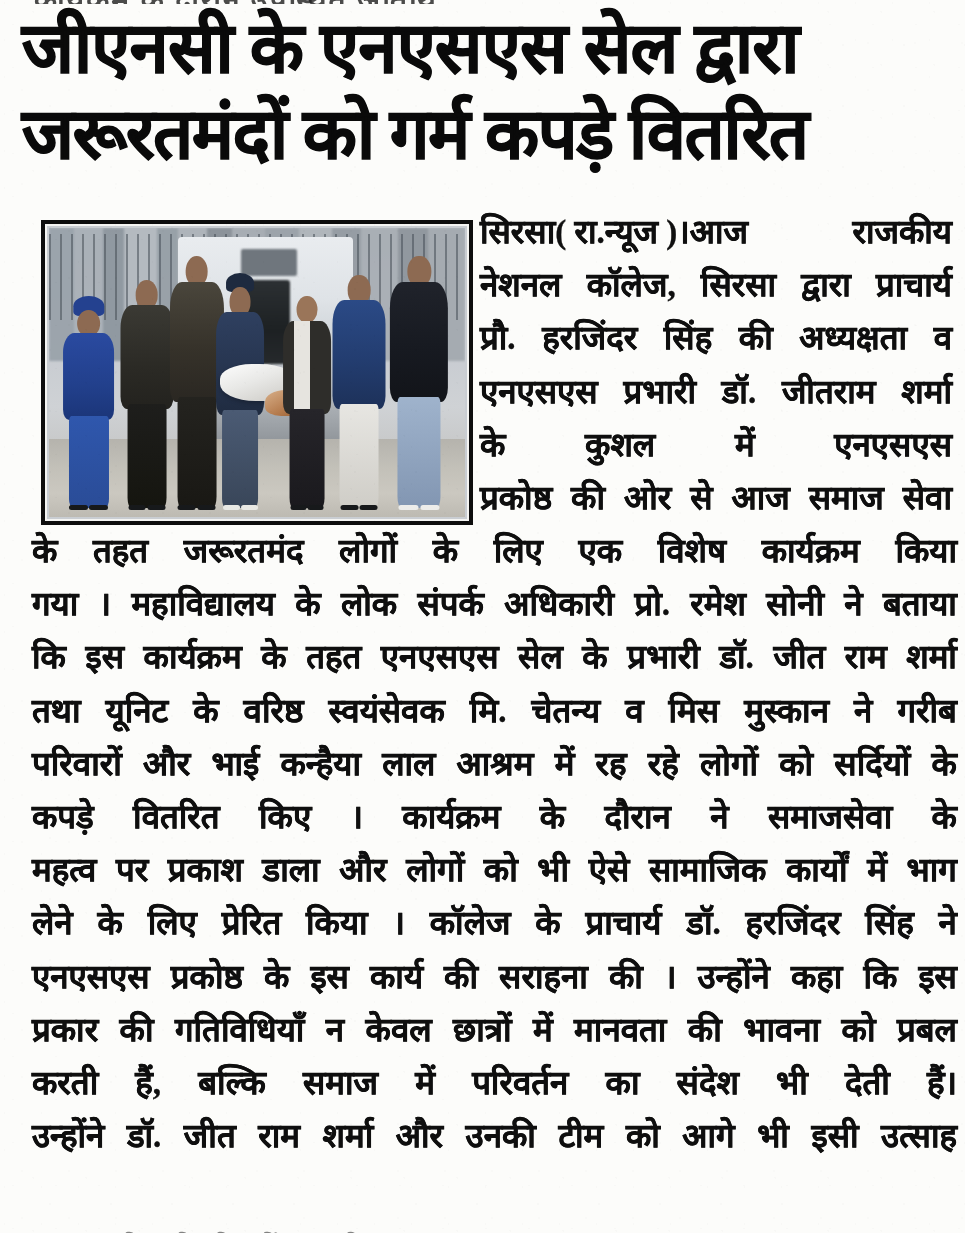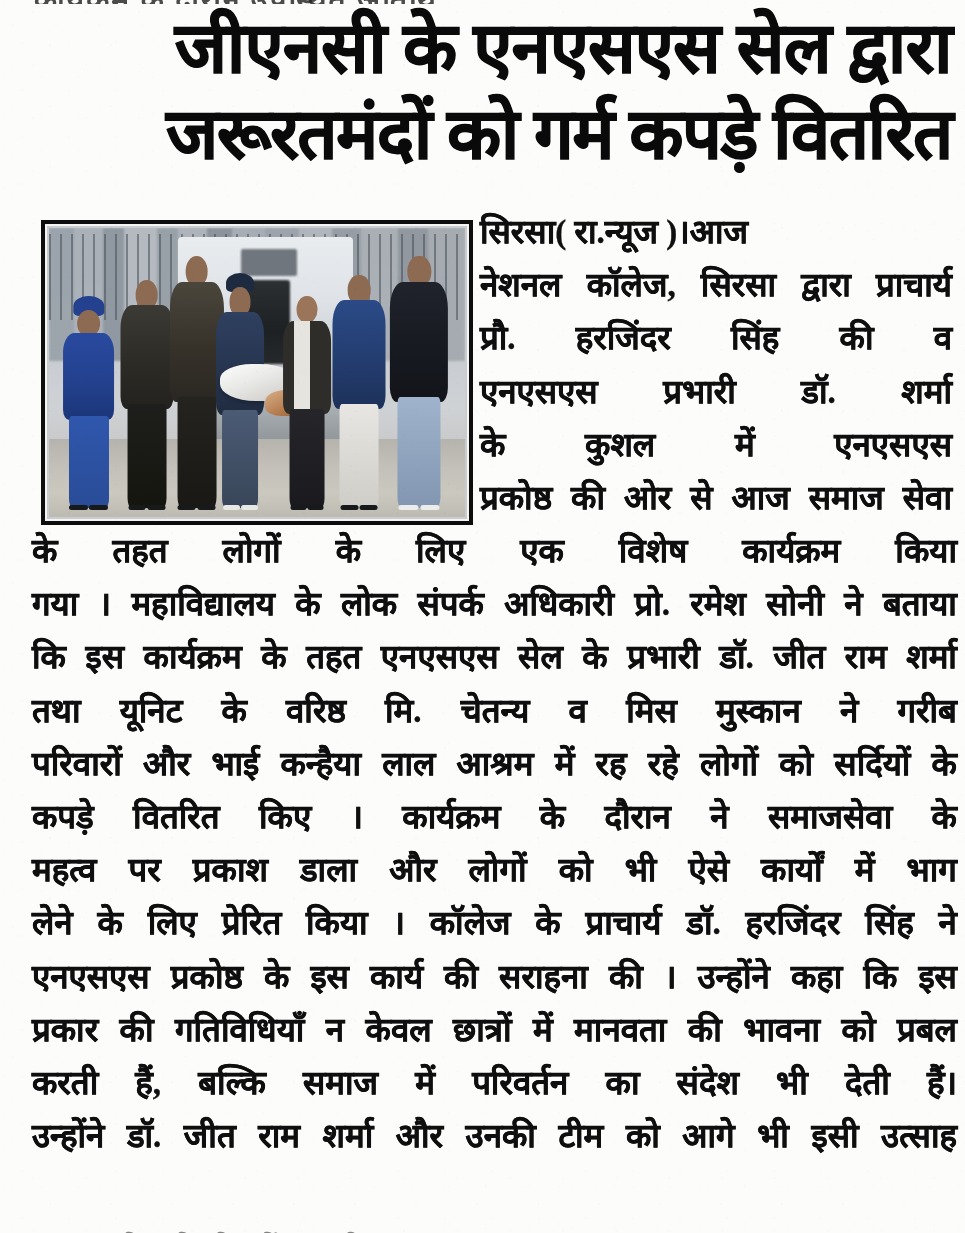--- a/index.html
+++ b/index.html
@@ -56,21 +56,20 @@
     color: rgba(30,30,30,0.80);
     white-space: nowrap;
   }
 
   
   .headline {
     position: absolute;
     top: 6px;
     left: 22px;
     width: 930px;
-    text-align: right;
   }
   .headline-line {
     font-family: "Liberation Serif", "DejaVu Serif", serif;
     font-weight: 700;
     font-size: 70px;
     line-height: 86px;
     letter-spacing: -0.5px;
     color: #0a0a0a;
     white-space: nowrap;
     -webkit-text-stroke: 1.1px #0a0a0a;
@@ -393,39 +392,42 @@
           </div>
         </div>
 
       </div>
     </div>
   </div>
 
   <div class="side-col">
     <span class="tline spread">
       <span>सिरसा( रा.न्यूज )।आज</span>
+        <span>राजकीय</span>
     </span>
     <span class="tline spread">
       <span>नेशनल</span>
         <span>कॉलेज,</span>
         <span>सिरसा</span>
         <span>द्वारा</span>
         <span>प्राचार्य</span>
     </span>
     <span class="tline spread">
       <span>प्रौ.</span>
         <span>हरजिंदर</span>
         <span>सिंह</span>
         <span>की</span>
+        <span>अध्यक्षता</span>
         <span>व</span>
     </span>
     <span class="tline spread">
       <span>एनएसएस</span>
         <span>प्रभारी</span>
         <span>डॉ.</span>
+        <span>जीतराम</span>
         <span>शर्मा</span>
     </span>
     <span class="tline spread">
       <span>के</span>
         <span>कुशल</span>
         <span>में</span>
         <span>एनएसएस</span>
     </span>
     <span class="tline spread">
       <span>प्रकोष्ठ</span>
@@ -436,20 +438,21 @@
         <span>समाज</span>
         <span>सेवा</span>
     </span>
   </div>
 
   <div class="body-col">
 
     <span class="tline spread">
       <span>के</span>
         <span>तहत</span>
+        <span>जरूरतमंद</span>
         <span>लोगों</span>
         <span>के</span>
         <span>लिए</span>
         <span>एक</span>
         <span>विशेष</span>
         <span>कार्यक्रम</span>
         <span>किया</span>
     </span>
 
     <span class="tline spread">
@@ -481,20 +484,21 @@
         <span>जीत</span>
         <span>राम</span>
         <span>शर्मा</span>
     </span>
 
     <span class="tline spread">
       <span>तथा</span>
         <span>यूनिट</span>
         <span>के</span>
         <span>वरिष्ठ</span>
+        <span>स्वयंसेवक</span>
         <span>मि.</span>
         <span>चेतन्य</span>
         <span>व</span>
         <span>मिस</span>
         <span>मुस्कान</span>
         <span>ने</span>
         <span>गरीब</span>
     </span>
 
     <span class="tline spread">
@@ -529,20 +533,21 @@
     <span class="tline spread">
       <span>महत्व</span>
         <span>पर</span>
         <span>प्रकाश</span>
         <span>डाला</span>
         <span>और</span>
         <span>लोगों</span>
         <span>को</span>
         <span>भी</span>
         <span>ऐसे</span>
+        <span>सामाजिक</span>
         <span>कार्यों</span>
         <span>में</span>
         <span>भाग</span>
     </span>
 
     <span class="tline spread">
       <span>लेने</span>
         <span>के</span>
         <span>लिए</span>
         <span>प्रेरित</span>

